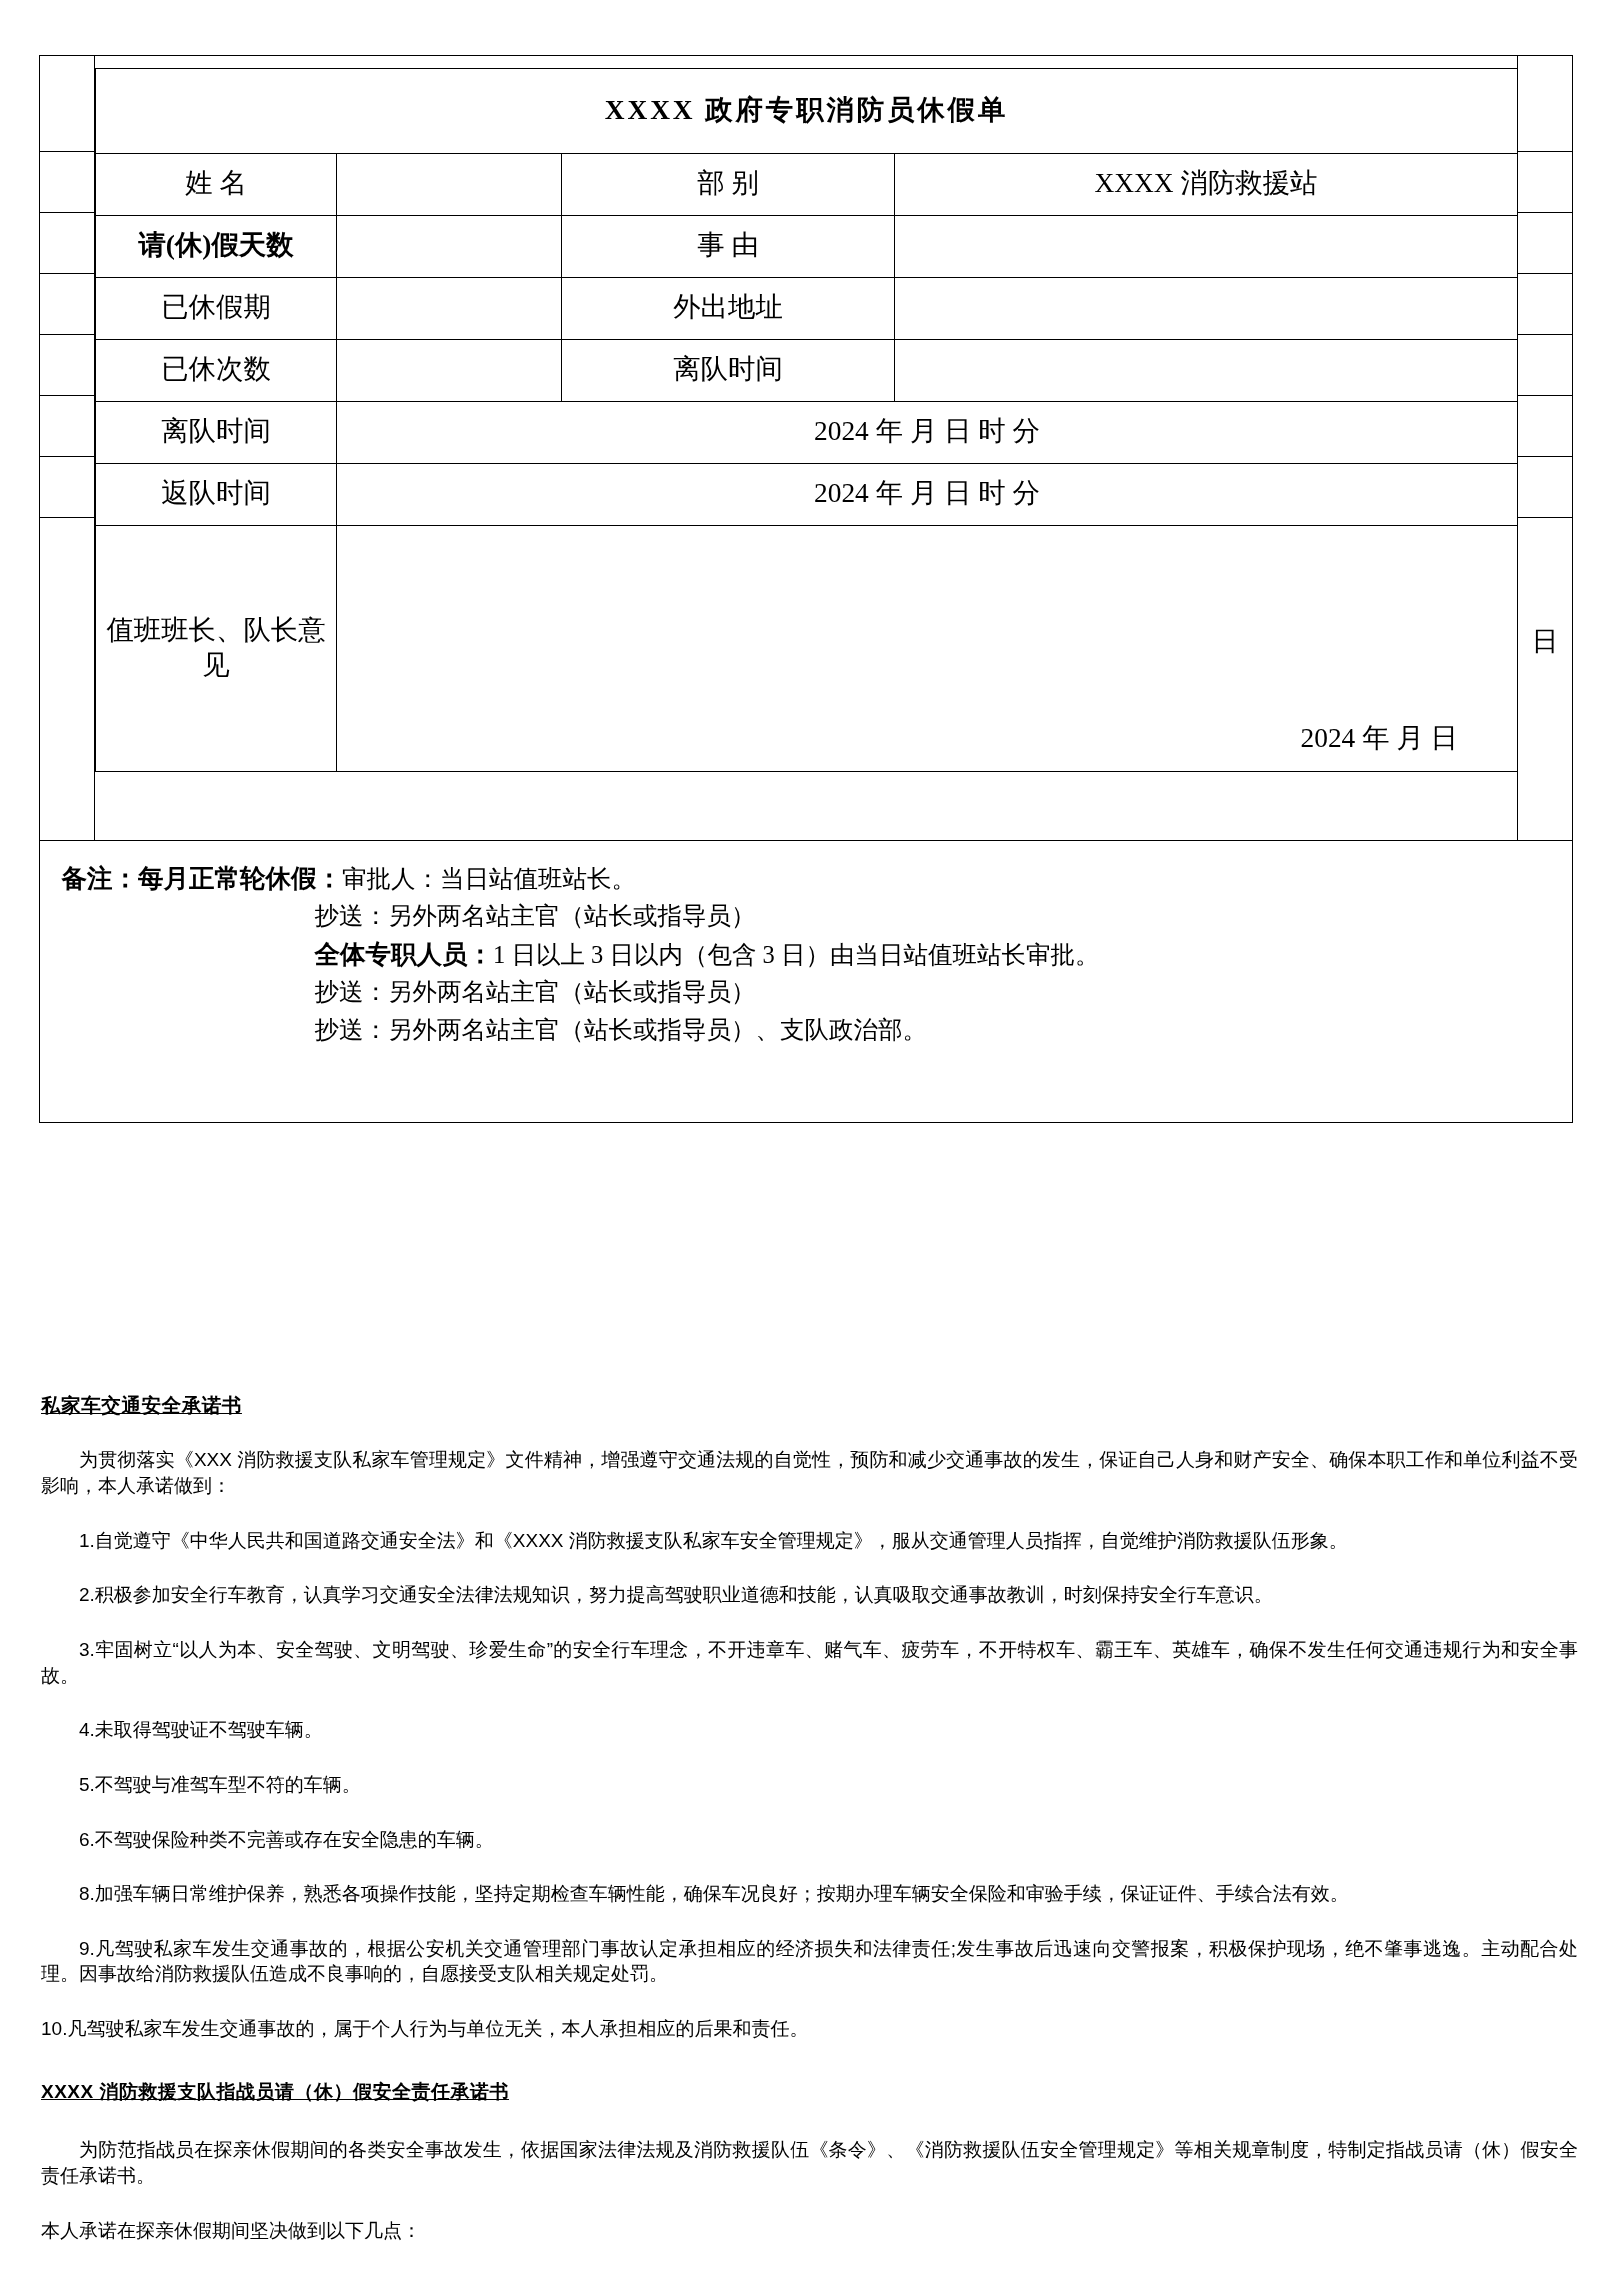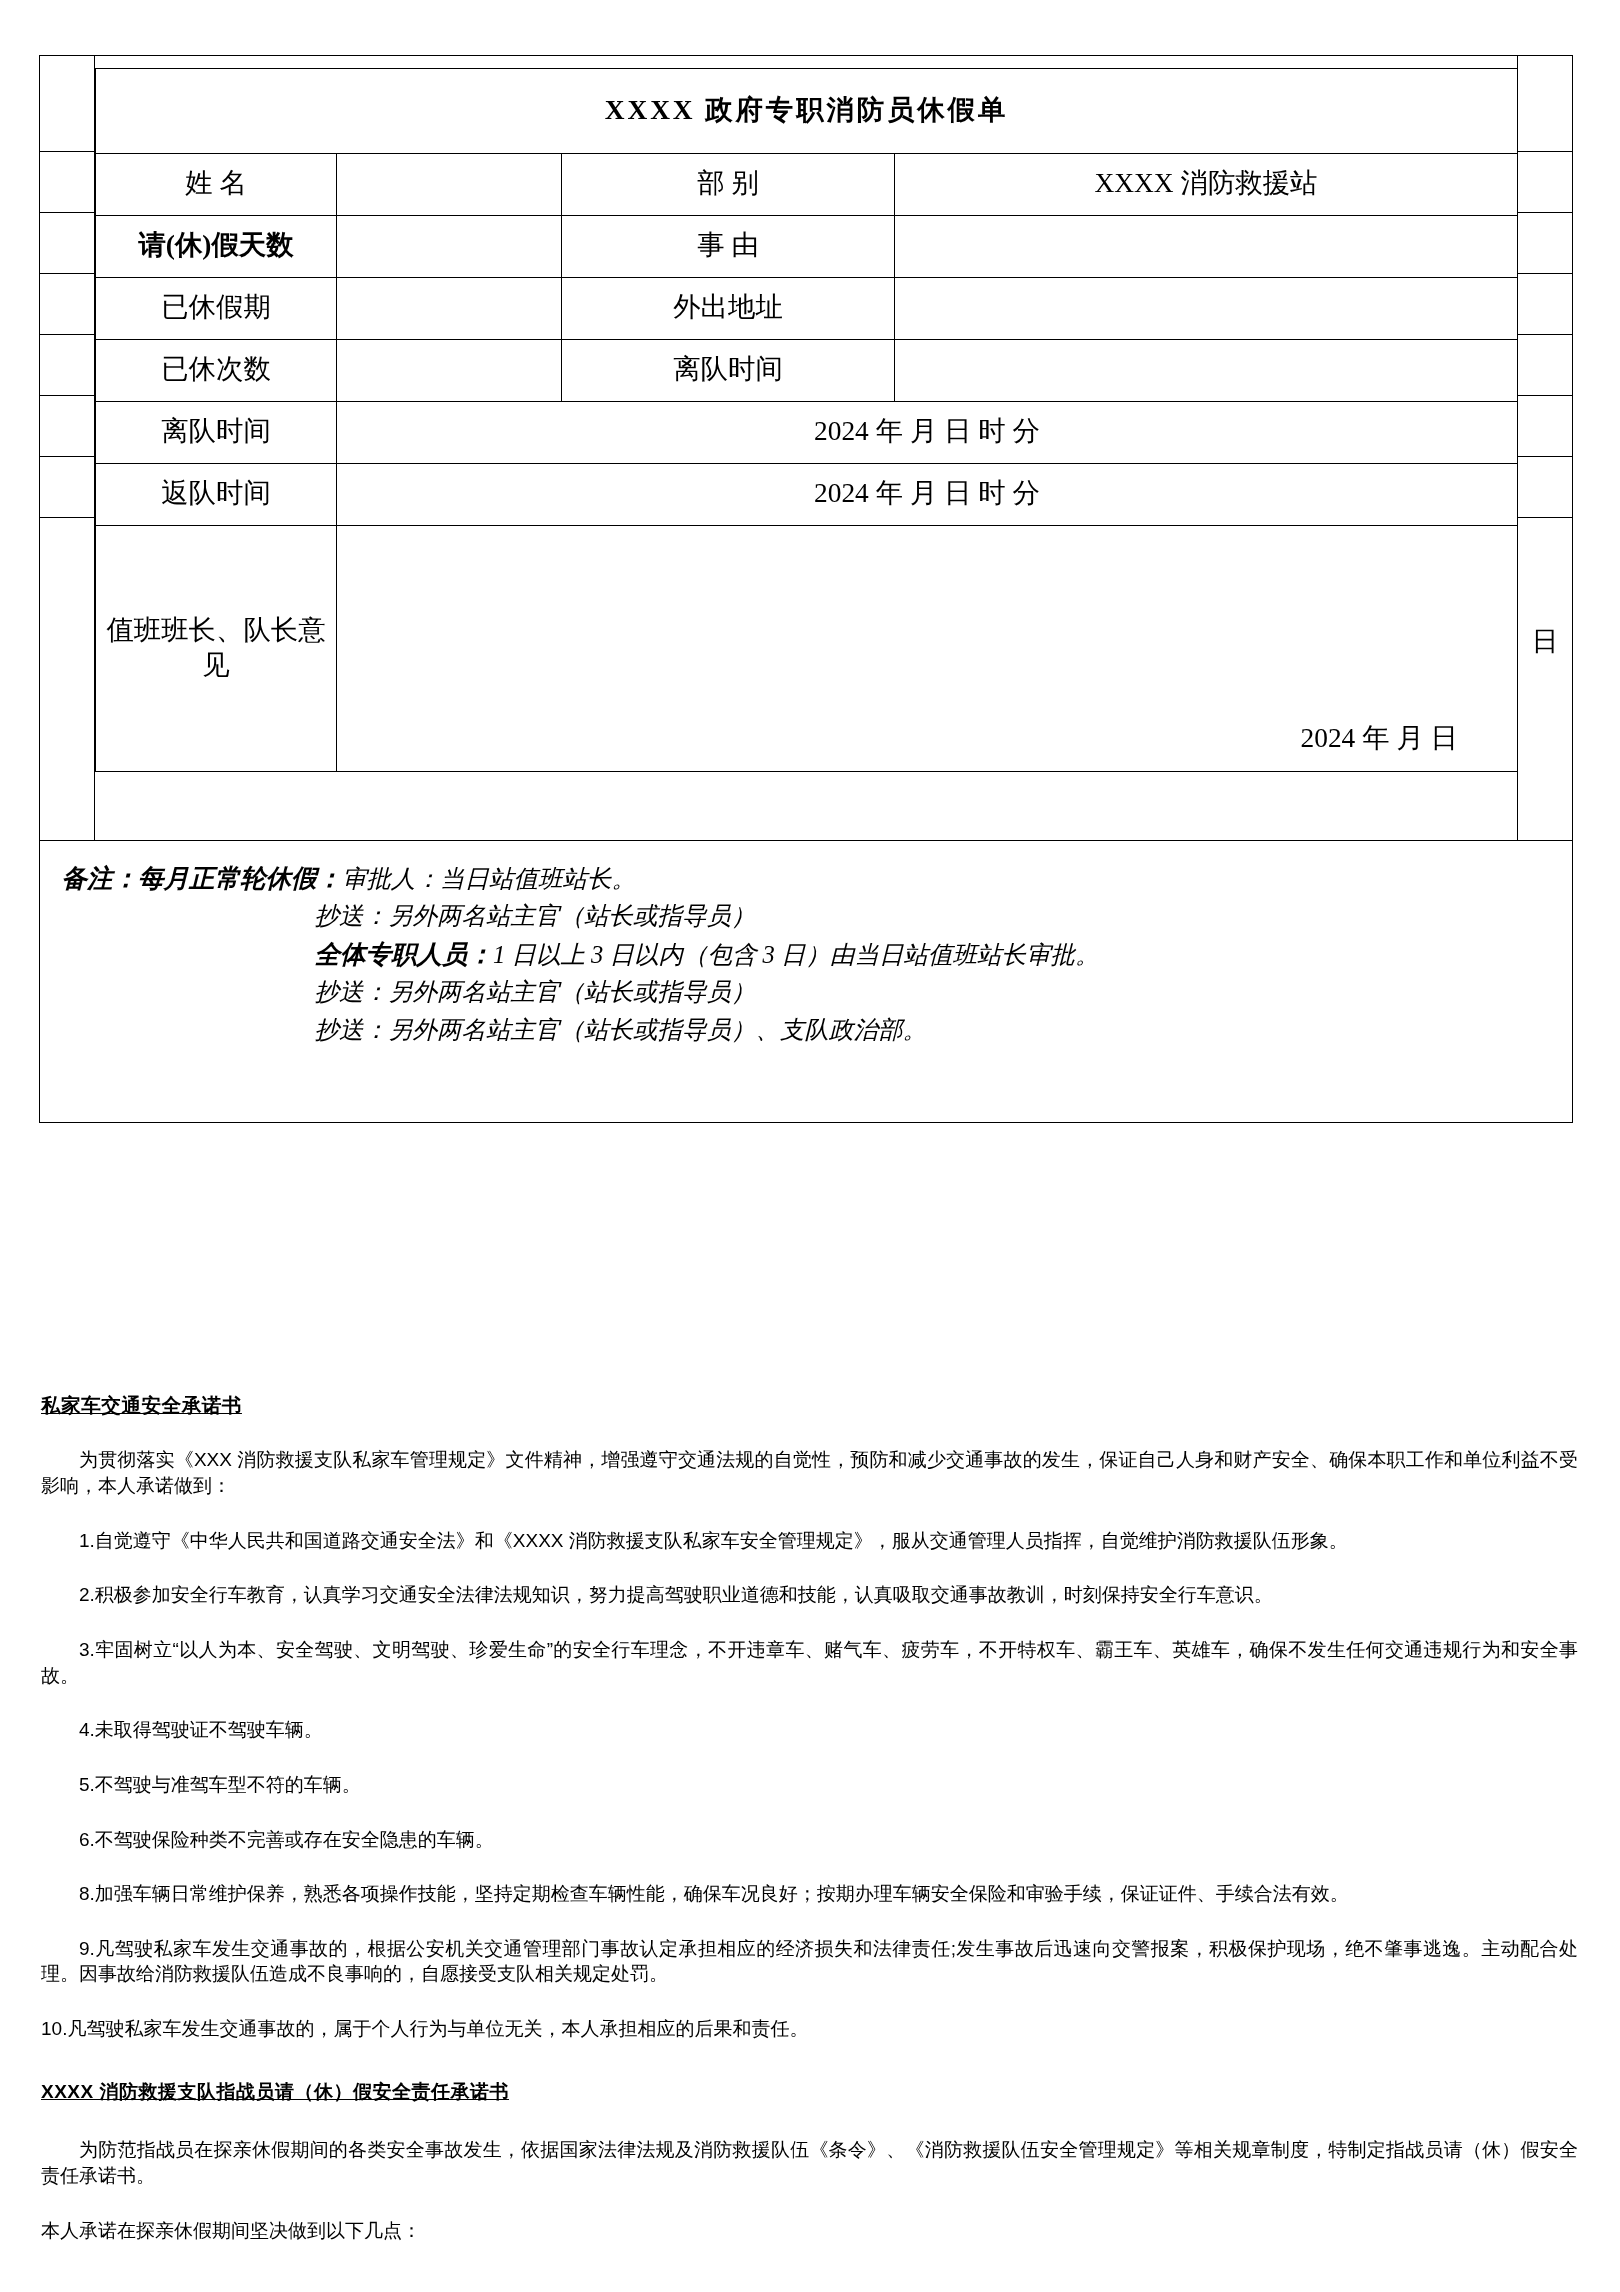--- a/index.html
+++ b/index.html
@@ -69,21 +69,21 @@
   }
 
   
   .remarks{
     position:absolute;left:39px;top:840px;width:1534px;height:283px;
     border:1.5px solid #000;
     box-sizing:border-box;
     background:#fff;
     padding:17.6px 21.6px 0 21.6px;
   }
-  .rm-line{font-size:24.5px;line-height:1.52;white-space:nowrap;font-style:italic;}
+  .rm-line{font-size:24.5px;line-height:1.52;white-space:nowrap;}
   .rm-b{font-family:"Liberation Sans","DejaVu Sans",sans-serif;font-weight:bold;font-size:25.5px;}
   .ind1{padding-left:253px;}
   .ind2{padding-left:147px;}
   .ind3{padding-left:253px;}
 
   
   .doc{
     position:absolute;left:41px;top:1392px;width:1537px;
     font-family:"Liberation Sans","DejaVu Sans",sans-serif;
     font-size:19px;

